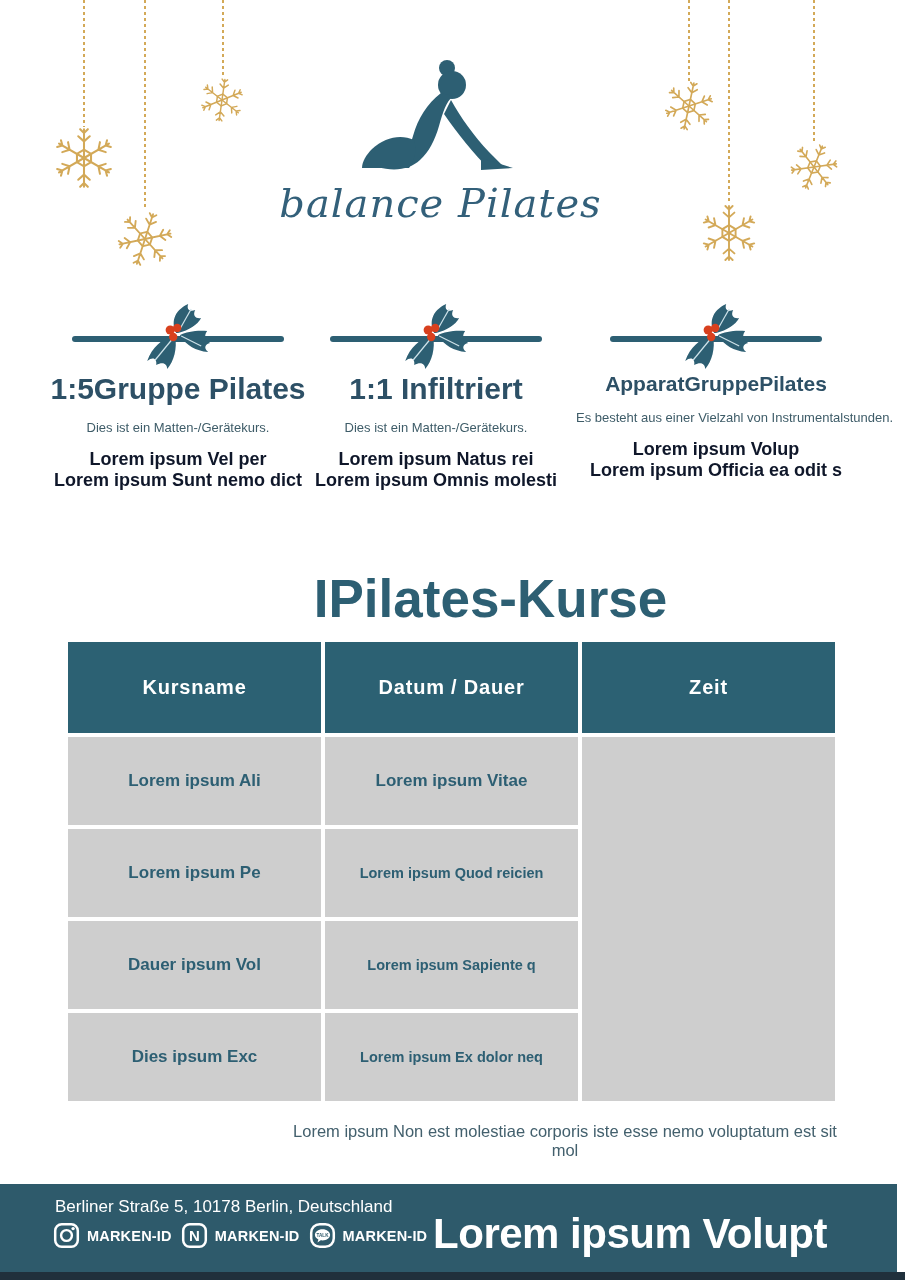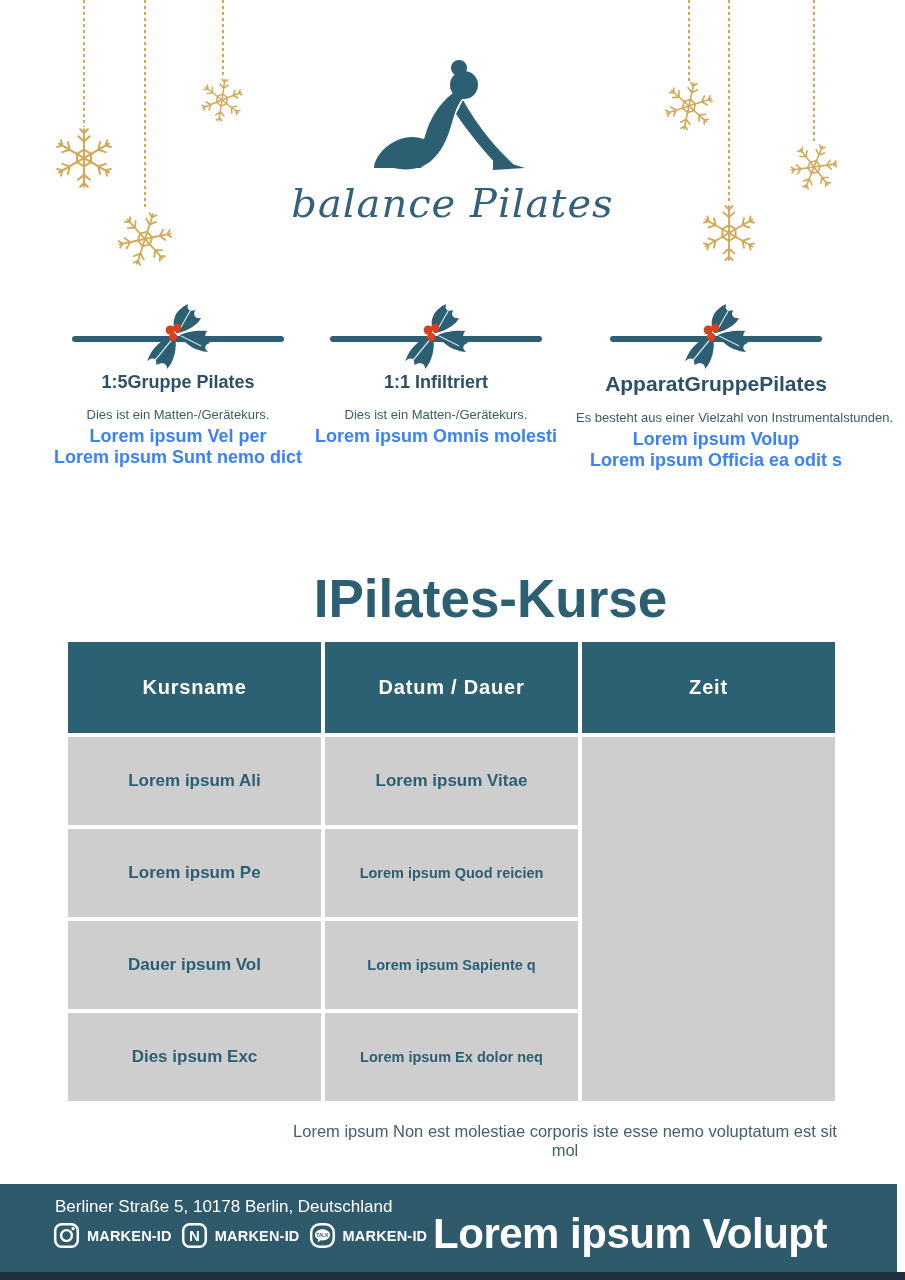--- a/index.html
+++ b/index.html
@@ -9,38 +9,38 @@
   }
 
   
   .chain {
     position:absolute; width:2px; top:0;
     background:repeating-linear-gradient(to bottom,#d3a958 0 3px, rgba(211,169,88,0) 3px 6px);
   }
   .flake { position:absolute; }
 
   
-  .logo-wrap { position:absolute; left:0; top:60px; width:881px; text-align:center;margin-left:12px; }
+  .logo-wrap { position:absolute; left:0; top:60px; width:881px; text-align:center; }
   .logo-figure { display:block; margin:0 auto; }
   .logo-text {
     margin-top:2px; font-family:"DejaVu Serif", serif; font-style:italic;
     font-size:40px; color:#33607a; letter-spacing:1px;
   }
 
   
   .program-col { position:absolute; top:300px; width:280px; text-align:center; }
   .divider { position:relative; height:66px; }
   .divider-line {
     position:absolute; left:50%; top:36px; transform:translateX(-50%);
     width:212px; height:6px; border-radius:3px; background:#2d5f73;
   }
   .holly { position:absolute; left:50%; top:2px; transform:translateX(-52%); }
-  .program-title { margin-top:6px; font-size:18px; font-weight:bold; color:#2d5066; white-space:nowrap; }
+  .program-title { margin-top:6px; font-size:30px; font-weight:bold; color:#2d5066; white-space:nowrap; }
   .program-subtitle { margin-top:14px; font-size:13px; color:#3e5c68; white-space:nowrap; }
-  .program-lines { margin-top:4px; font-size:18px; font-weight:bold; color:#3b82f6; line-height:1.15; }
+  .program-lines { margin-top:14px; font-size:18px; font-weight:bold; color:#0f172a; line-height:1.15; }
 
   
   .section-title {
     position:absolute; left:0; top:568px; width:905px; text-align:center;
     font-size:53px; font-weight:900; color:#2d5f73; letter-spacing:0px;padding-left:38px;
   }
 
   
   .course-table { position:absolute; left:68px; top:642px; width:767px; }
   .thead, .tbody { display:grid; grid-template-columns:253px 253px 253px; column-gap:4px; }
@@ -176,20 +176,21 @@
   <div class="program-col" style="left:296px">
     <div class="divider">
       <div class="divider-line"></div>
       <svg class="holly" width="90" height="70">
           <use href="#holly"></use>
         </svg>
     </div>
     <div class="program-title">1:1 Infiltriert</div>
     <div class="program-subtitle">Dies ist ein Matten-/Gerätekurs.</div>
     <div class="program-lines">
+      <div>Lorem ipsum Natus rei</div>
       <div>Lorem ipsum Omnis molesti</div>
     </div>
   </div>
 
   <div class="program-col" style="left:576px">
     <div class="divider">
       <div class="divider-line"></div>
       <svg class="holly" width="90" height="70">
           <use href="#holly"></use>
         </svg>

